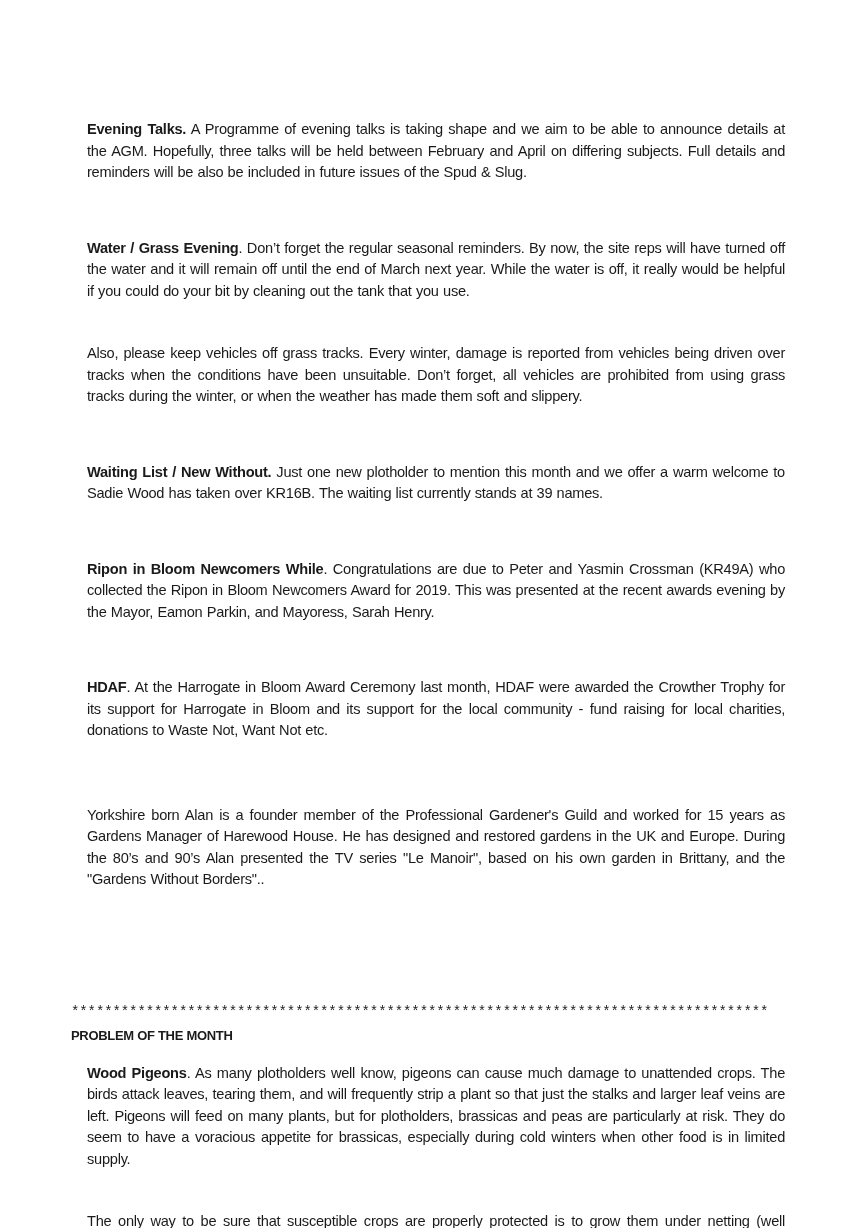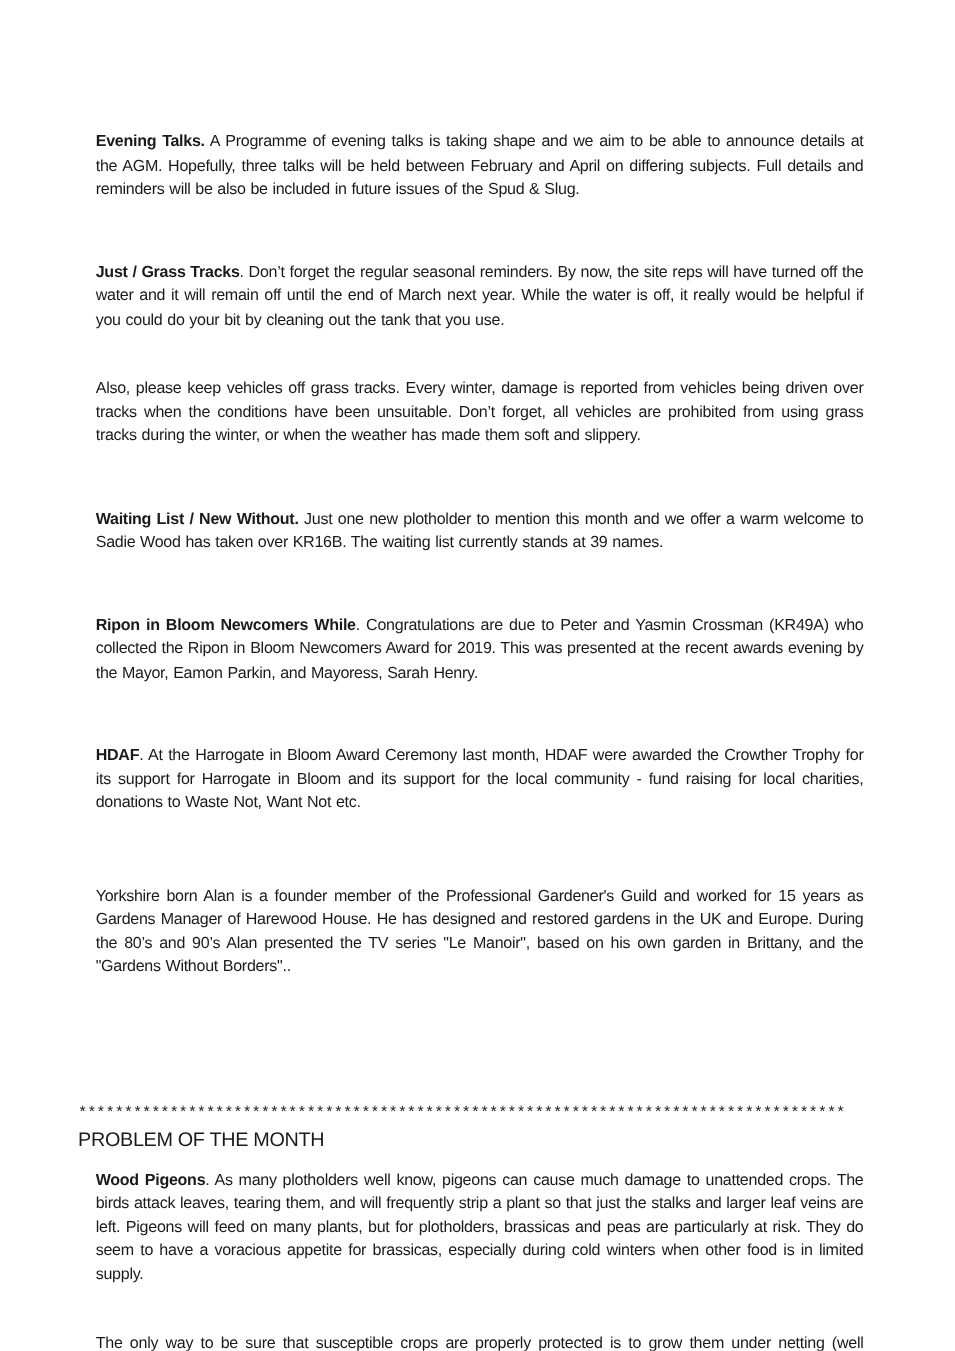--- a/index.html
+++ b/index.html
@@ -42,37 +42,37 @@
       font-size: 14px;
       line-height: 18px;
       letter-spacing: -0.1px;
       white-space: nowrap;
       overflow: hidden;
       width: 730px;
       color: #1a1a1a;
       margin: 0;
     }
     .heading {
-      font-size: 18px;
-      font-weight: normal;
+      font-size: 13px;
+      font-weight: bold;
       line-height: 22px;
       margin: 4px 0 6px 0;
       letter-spacing: -0.3px;
     }
   </style>
 </head>
 <body>
 
 <div class="page">
 
   <p class="para"><b>Evening Talks.</b><span>  A Programme of evening talks is taking shape and we aim to be able to announce details at the AGM.  Hopefully, three talks will be held between February and April on differing subjects.  Full details and reminders will be also be included in future issues of the Spud &amp; Slug.</span></p>
 
   <div class="gap-lg"></div>
 
-  <p class="para"><b>Just / Grass Tracks</b><span>.  Don’t forget the regular seasonal reminders.  By now, the site reps will have turned off the water and it will remain off until the end of March next year.  While the water is off, it really would be helpful if you could do your bit by cleaning out the tank that you use.</span></p>
+  <p class="para"><b>Water / Grass Evening</b><span>.  Don’t forget the regular seasonal reminders.  By now, the site reps will have turned off the water and it will remain off until the end of March next year.  While the water is off, it really would be helpful if you could do your bit by cleaning out the tank that you use.</span></p>
 
   <div class="gap-sm"></div>
 
   <p class="para">Also, please keep vehicles off grass tracks.  Every winter, damage is reported from vehicles being driven over tracks when the conditions have been unsuitable.  Don’t forget, all vehicles are prohibited from using grass tracks during the winter, or when the weather has made them soft and slippery.</p>
 
   <div class="gap-lg"></div>
 
   <p class="para"><b>Waiting List / New Without.</b><span>  Just one new plotholder to mention this month and we offer a warm welcome to Sadie Wood has taken over KR16B.  The waiting list currently stands at 39 names.</span></p>
 
   <div class="gap-lg"></div>

